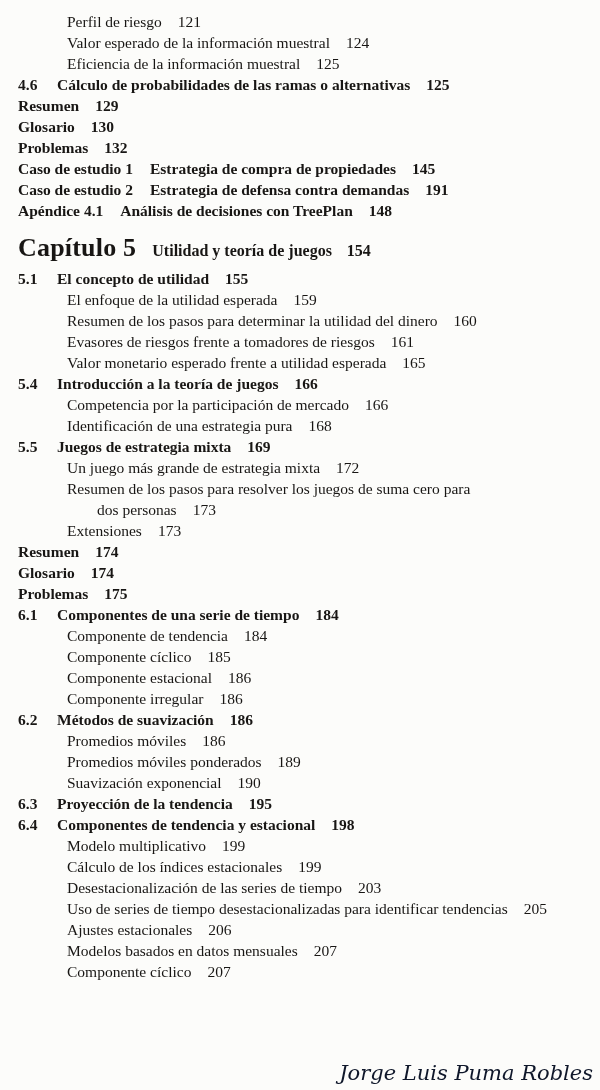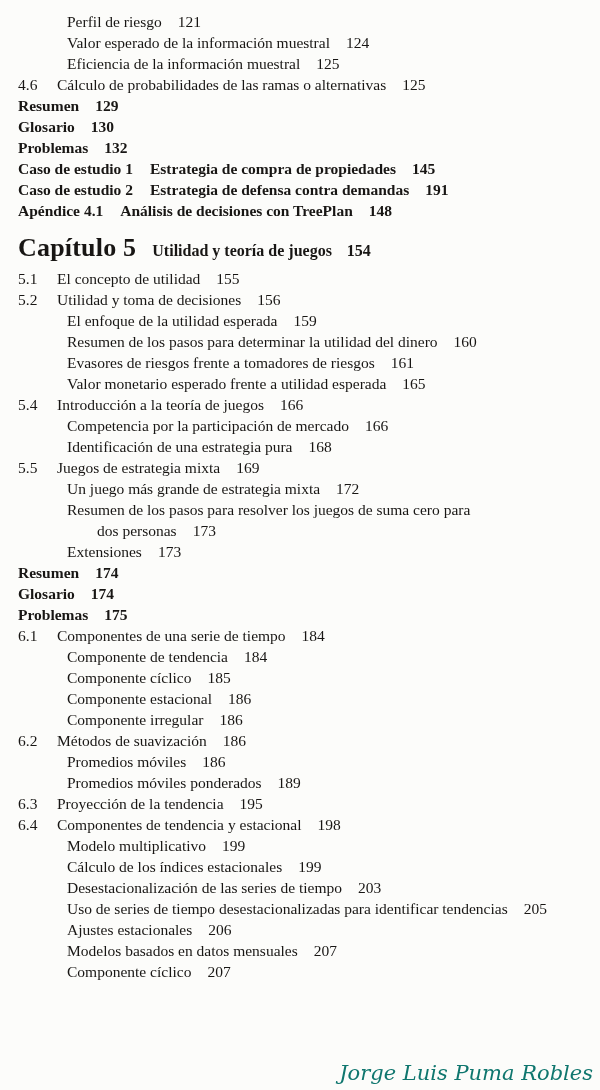--- a/index.html
+++ b/index.html
@@ -19,21 +19,21 @@
   .line {
     height: 21px;
     line-height: 21px;
     font-size: 15.5px;
     white-space: nowrap;
   }
   
   .line.sub { margin-left: 49px; }
   .line.subcont { margin-left: 79px; }
   
-  .line.section { font-weight: normal; }
+  .line.section { font-weight: bold; }
   .line.section .num {
     display: inline-block;
     width: 39px;
   }
   
   .line.front { font-weight: bold; }
   
   .line.case { font-weight: bold; }
   .line.case .case-title { margin-left: 17px; }
   
@@ -61,42 +61,41 @@
   
   .pg { margin-left: 16px; }
   
   .signature {
     position: absolute;
     right: 7px;
     bottom: 5px;
     font-family: "DejaVu Serif", "Liberation Serif", serif;
     font-style: italic;
     font-size: 21px;
-    color: #0f766e;
+    color: #0f172a;
     white-space: nowrap;
   }
 </style>
 </head>
 <body>
 
 <div class="page">
   <div id="toc">
       <div class="line sub"><span>Perfil de riesgo</span><span class="pg">121</span></div>
       <div class="line sub"><span>Valor esperado de la información muestral</span><span class="pg">124</span></div>
       <div class="line sub"><span>Eficiencia de la información muestral</span><span class="pg">125</span></div>
       <div class="line section"><span class="num">4.6</span><span>Cálculo de probabilidades de las ramas o alternativas</span><span class="pg">125</span></div>
       <div class="line front"><span>Resumen</span><span class="pg">129</span></div>
       <div class="line front"><span>Glosario</span><span class="pg">130</span></div>
       <div class="line front"><span>Problemas</span><span class="pg">132</span></div>
       <div class="line case"><span>Caso de estudio 1</span><span class="case-title">Estrategia de compra de propiedades</span><span class="pg">145</span></div>
       <div class="line case"><span>Caso de estudio 2</span><span class="case-title">Estrategia de defensa contra demandas</span><span class="pg">191</span></div>
       <div class="line case"><span>Apéndice 4.1</span><span class="case-title">Análisis de decisiones con TreePlan</span><span class="pg">148</span></div>
       <div class="line chapter"><span class="ch-num">Capítulo 5</span><span class="ch-title">Utilidad y teoría de juegos</span><span class="ch-pg">154</span></div>
       <div class="line section"><span class="num">5.1</span><span>El concepto de utilidad</span><span class="pg">155</span></div>
-      <div class="line section"><span class="num">5.2</span><span>Utilidad y toma de decisiones</span><span class="pg">156</span></div>
       <div class="line sub"><span>El enfoque de la utilidad esperada</span><span class="pg">159</span></div>
       <div class="line sub"><span>Resumen de los pasos para determinar la utilidad del dinero</span><span class="pg">160</span></div>
       <div class="line sub"><span>Evasores de riesgos frente a tomadores de riesgos</span><span class="pg">161</span></div>
       <div class="line sub"><span>Valor monetario esperado frente a utilidad esperada</span><span class="pg">165</span></div>
       <div class="line section"><span class="num">5.4</span><span>Introducción a la teoría de juegos</span><span class="pg">166</span></div>
       <div class="line sub"><span>Competencia por la participación de mercado</span><span class="pg">166</span></div>
       <div class="line sub"><span>Identificación de una estrategia pura</span><span class="pg">168</span></div>
       <div class="line section"><span class="num">5.5</span><span>Juegos de estrategia mixta</span><span class="pg">169</span></div>
       <div class="line sub"><span>Un juego más grande de estrategia mixta</span><span class="pg">172</span></div>
       <div class="line sub"><span>Resumen de los pasos para resolver los juegos de suma cero para</span></div>
@@ -106,20 +105,21 @@
       <div class="line front"><span>Glosario</span><span class="pg">174</span></div>
       <div class="line front"><span>Problemas</span><span class="pg">175</span></div>
       <div class="line section"><span class="num">6.1</span><span>Componentes de una serie de tiempo</span><span class="pg">184</span></div>
       <div class="line sub"><span>Componente de tendencia</span><span class="pg">184</span></div>
       <div class="line sub"><span>Componente cíclico</span><span class="pg">185</span></div>
       <div class="line sub"><span>Componente estacional</span><span class="pg">186</span></div>
       <div class="line sub"><span>Componente irregular</span><span class="pg">186</span></div>
       <div class="line section"><span class="num">6.2</span><span>Métodos de suavización</span><span class="pg">186</span></div>
       <div class="line sub"><span>Promedios móviles</span><span class="pg">186</span></div>
       <div class="line sub"><span>Promedios móviles ponderados</span><span class="pg">189</span></div>
+      <div class="line sub"><span>Suavización exponencial</span><span class="pg">190</span></div>
       <div class="line section"><span class="num">6.3</span><span>Proyección de la tendencia</span><span class="pg">195</span></div>
       <div class="line section"><span class="num">6.4</span><span>Componentes de tendencia y estacional</span><span class="pg">198</span></div>
       <div class="line sub"><span>Modelo multiplicativo</span><span class="pg">199</span></div>
       <div class="line sub"><span>Cálculo de los índices estacionales</span><span class="pg">199</span></div>
       <div class="line sub"><span>Desestacionalización de las series de tiempo</span><span class="pg">203</span></div>
       <div class="line sub"><span>Uso de series de tiempo desestacionalizadas para identificar tendencias</span><span class="pg">205</span></div>
       <div class="line sub"><span>Ajustes estacionales</span><span class="pg">206</span></div>
       <div class="line sub"><span>Modelos basados en datos mensuales</span><span class="pg">207</span></div>
       <div class="line sub"><span>Componente cíclico</span><span class="pg">207</span></div>
     </div>

